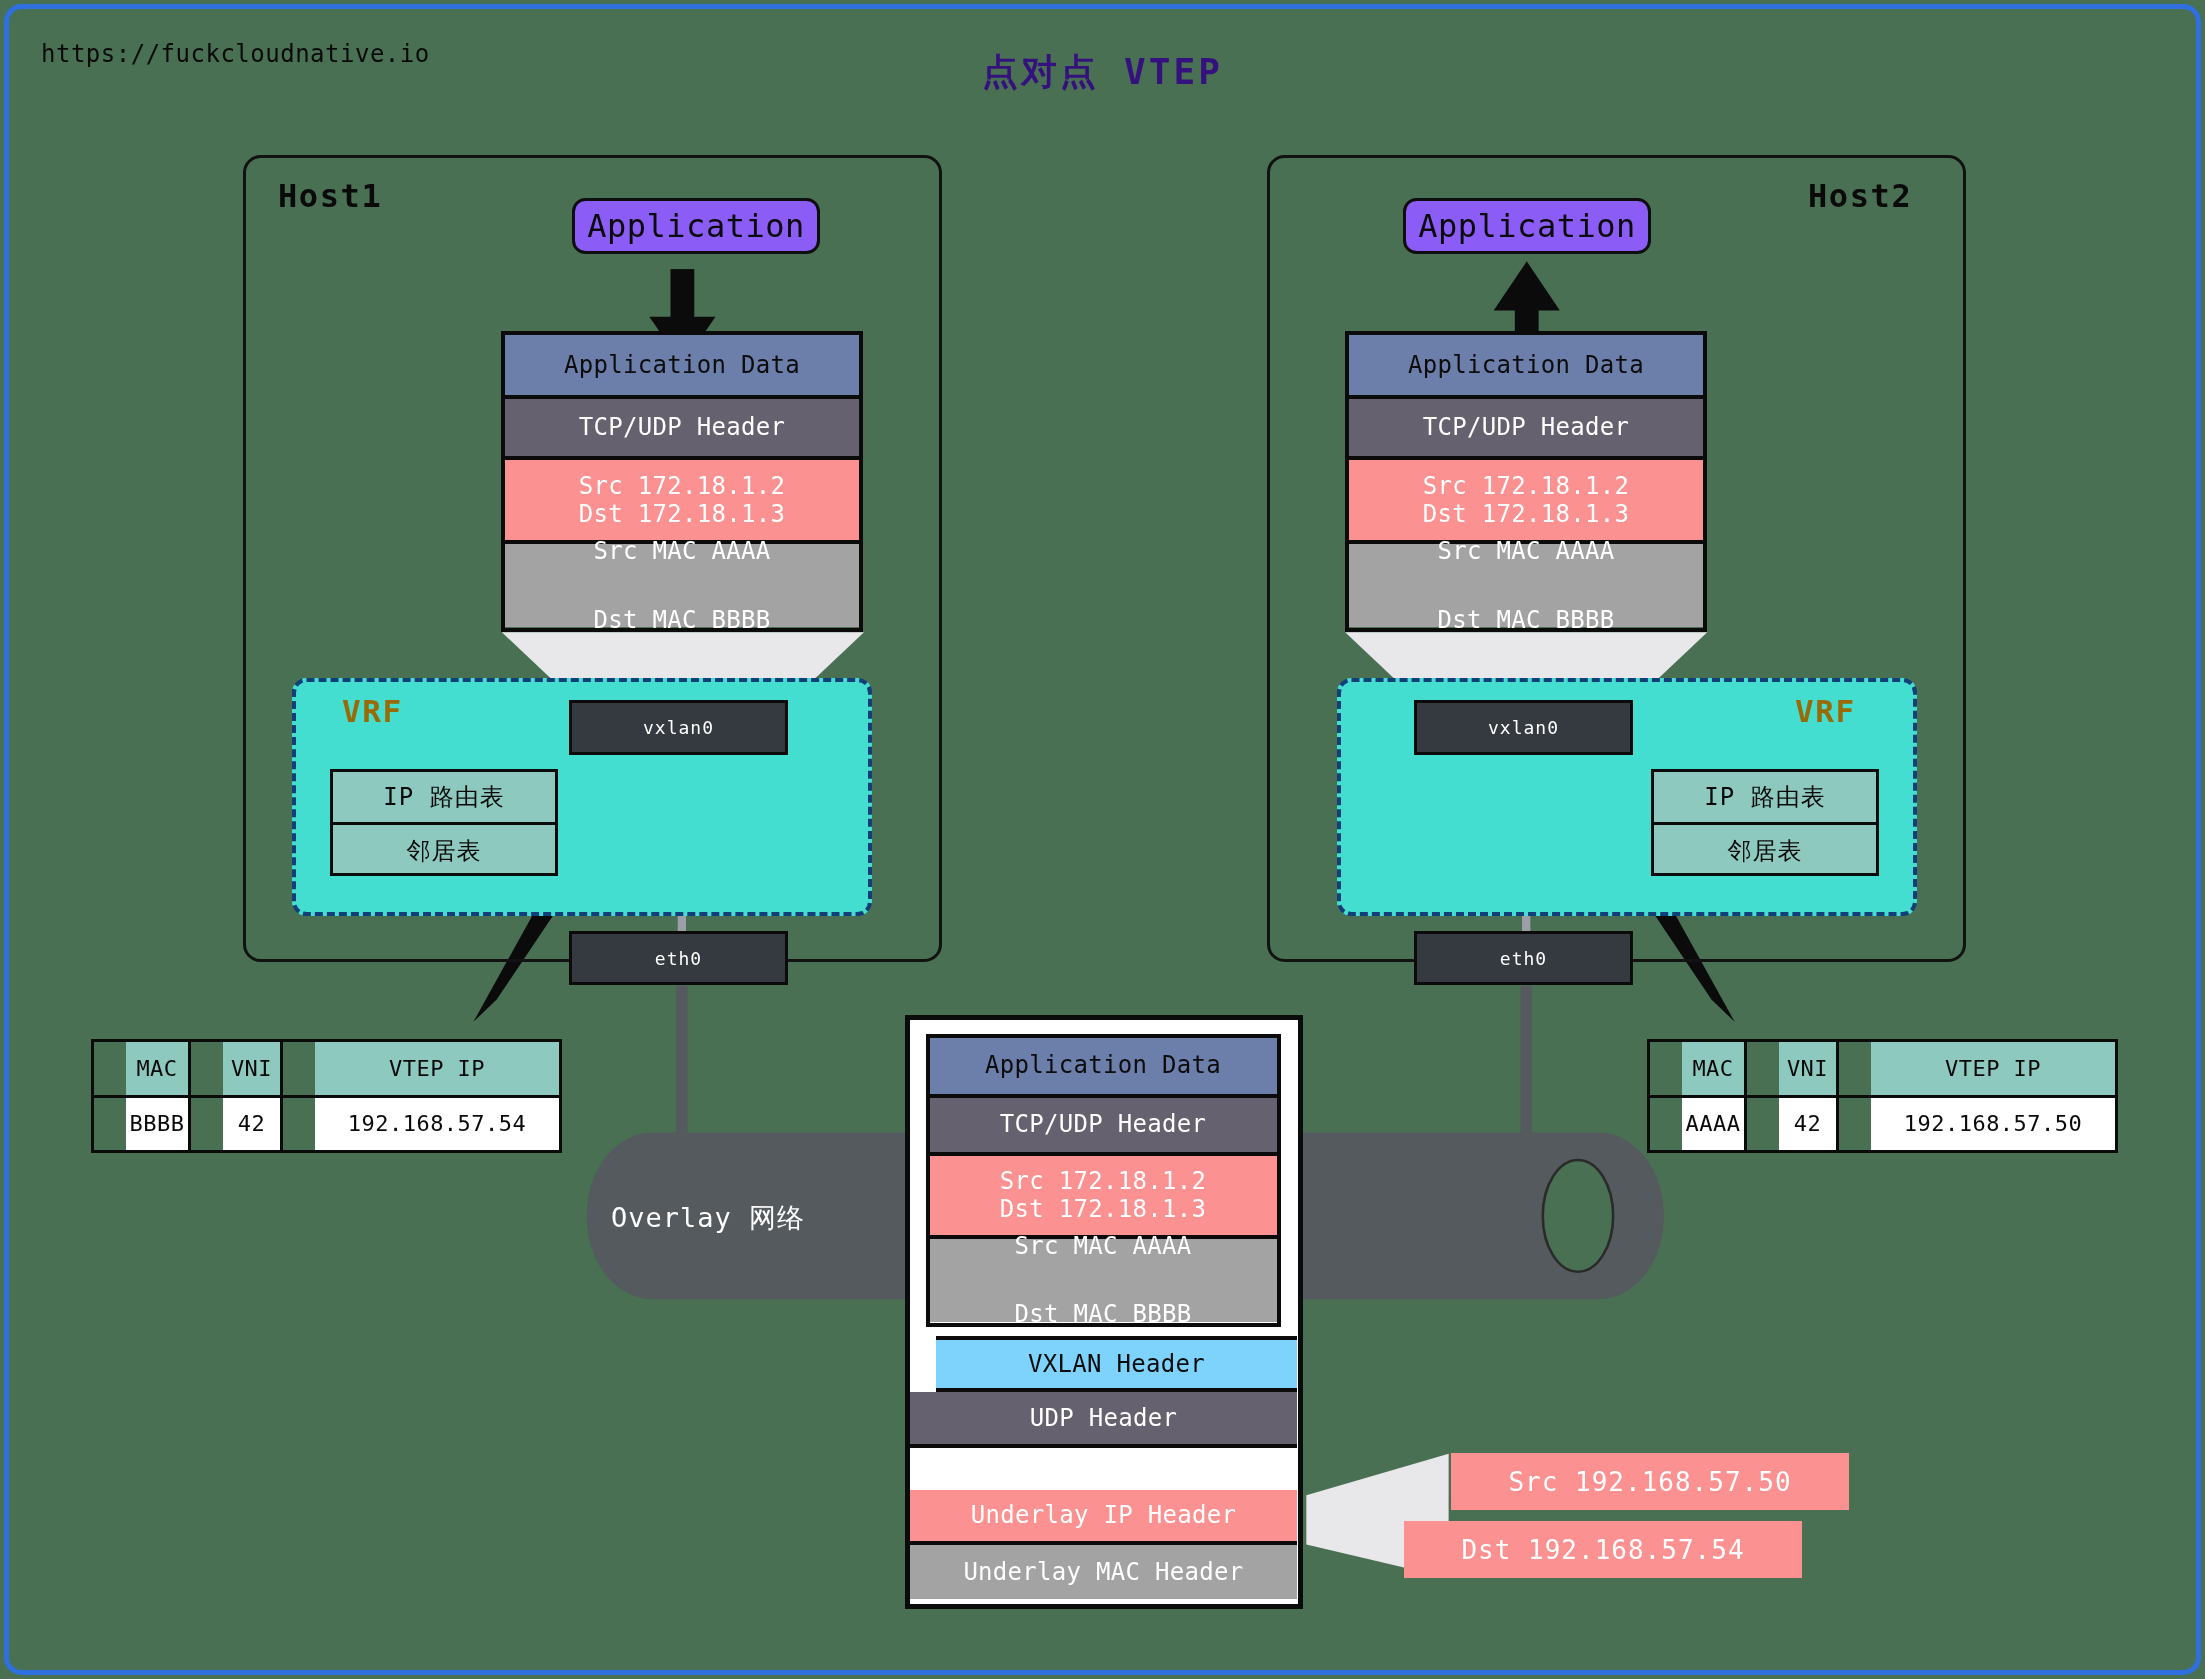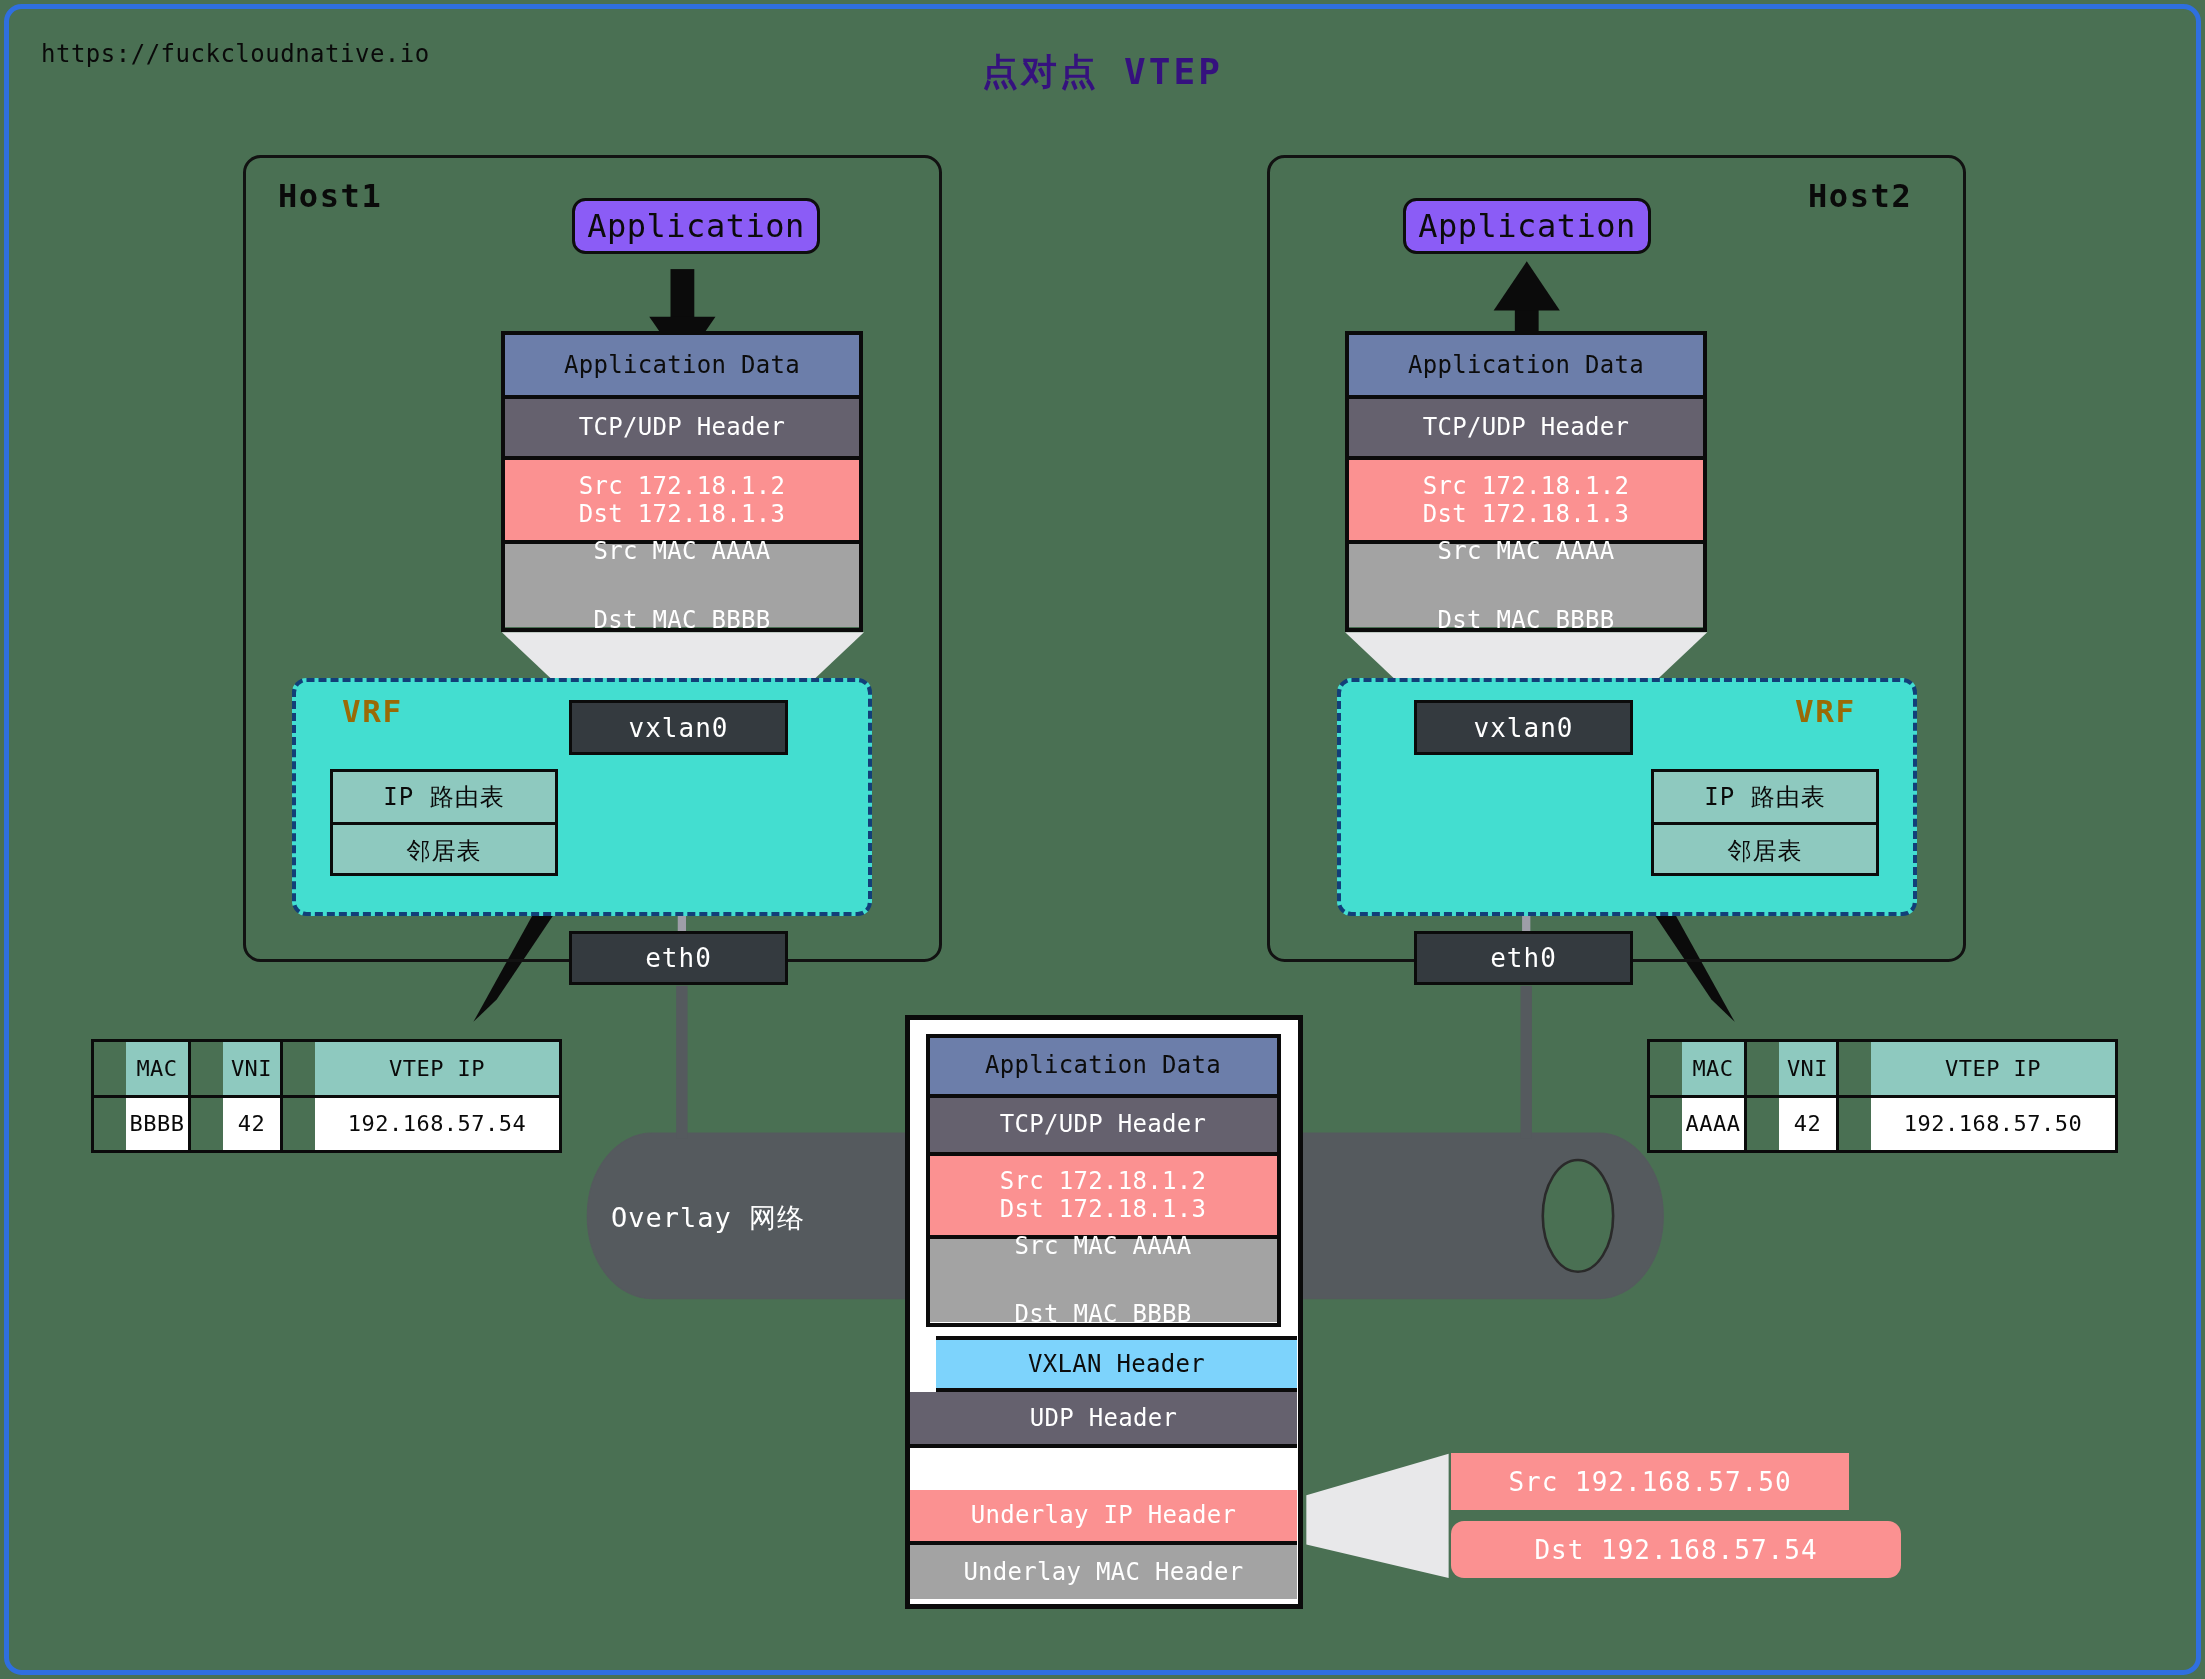--- a/index.html
+++ b/index.html
@@ -71,21 +71,21 @@
   .tbl2 .cell{
     display:flex;align-items:center;justify-content:center;
     font-size:24px;color:#0a0a0a;letter-spacing:1px;box-sizing:border-box;
   }
   .tbl2 .cell.top{border-bottom:3.1px solid #0b0b0b;}
 
   
   .devbox{
     background:#343a3f;border:3.1px solid #0b0b0b;box-sizing:border-box;
     display:flex;align-items:center;justify-content:center;
-    font-size:26px;color:#fff;letter-spacing:1px;
+    font-size:18px;color:#fff;letter-spacing:1px;
   }
 
   
   .fdb{border:3.1px solid #0b0b0b;box-sizing:border-box;display:flex;flex-direction:column;}
   .fdb .trow{display:flex;flex:1;}
   .fdb .th,.fdb .td{
     display:flex;align-items:center;justify-content:center;
     font-size:22px;color:#0a0a0a;box-sizing:border-box;
     border-right:3.1px solid #0b0b0b;letter-spacing:0.5px;margin-left:32px;
   }
@@ -262,16 +262,16 @@
 
     <div style="position:absolute;left:0;top:316px;width:387px;height:267px;">
       <div class="pkt-row r-vxlan" style="height:56px;border-top:4.7px solid #0b0b0b;">VXLAN Header</div>
       <div class="pkt-row r-udp" style="height:56px;">UDP Header</div>
       <div class="pkt-row r-uip" style="height:55px;">Underlay IP Header</div>
       <div class="pkt-row r-umac" style="height:54px;border-bottom:none;">Underlay MAC Header</div>
     </div>
   </div>
 
   <div class="abs callout" style="left:1451px;top:1453px;width:398px;height:57px;">Src 192.168.57.50</div>
-  <div class="abs callout" style="left:1451px;top:1521px;width:450px;height:57px;border-radius:13px;">Dst 192.168.57.54</div>
+  <div class="abs callout" style="left:1404px;top:1521px;width:398px;height:57px;">Dst 192.168.57.54</div>
 
 </div>
 
 
 </body></html>

